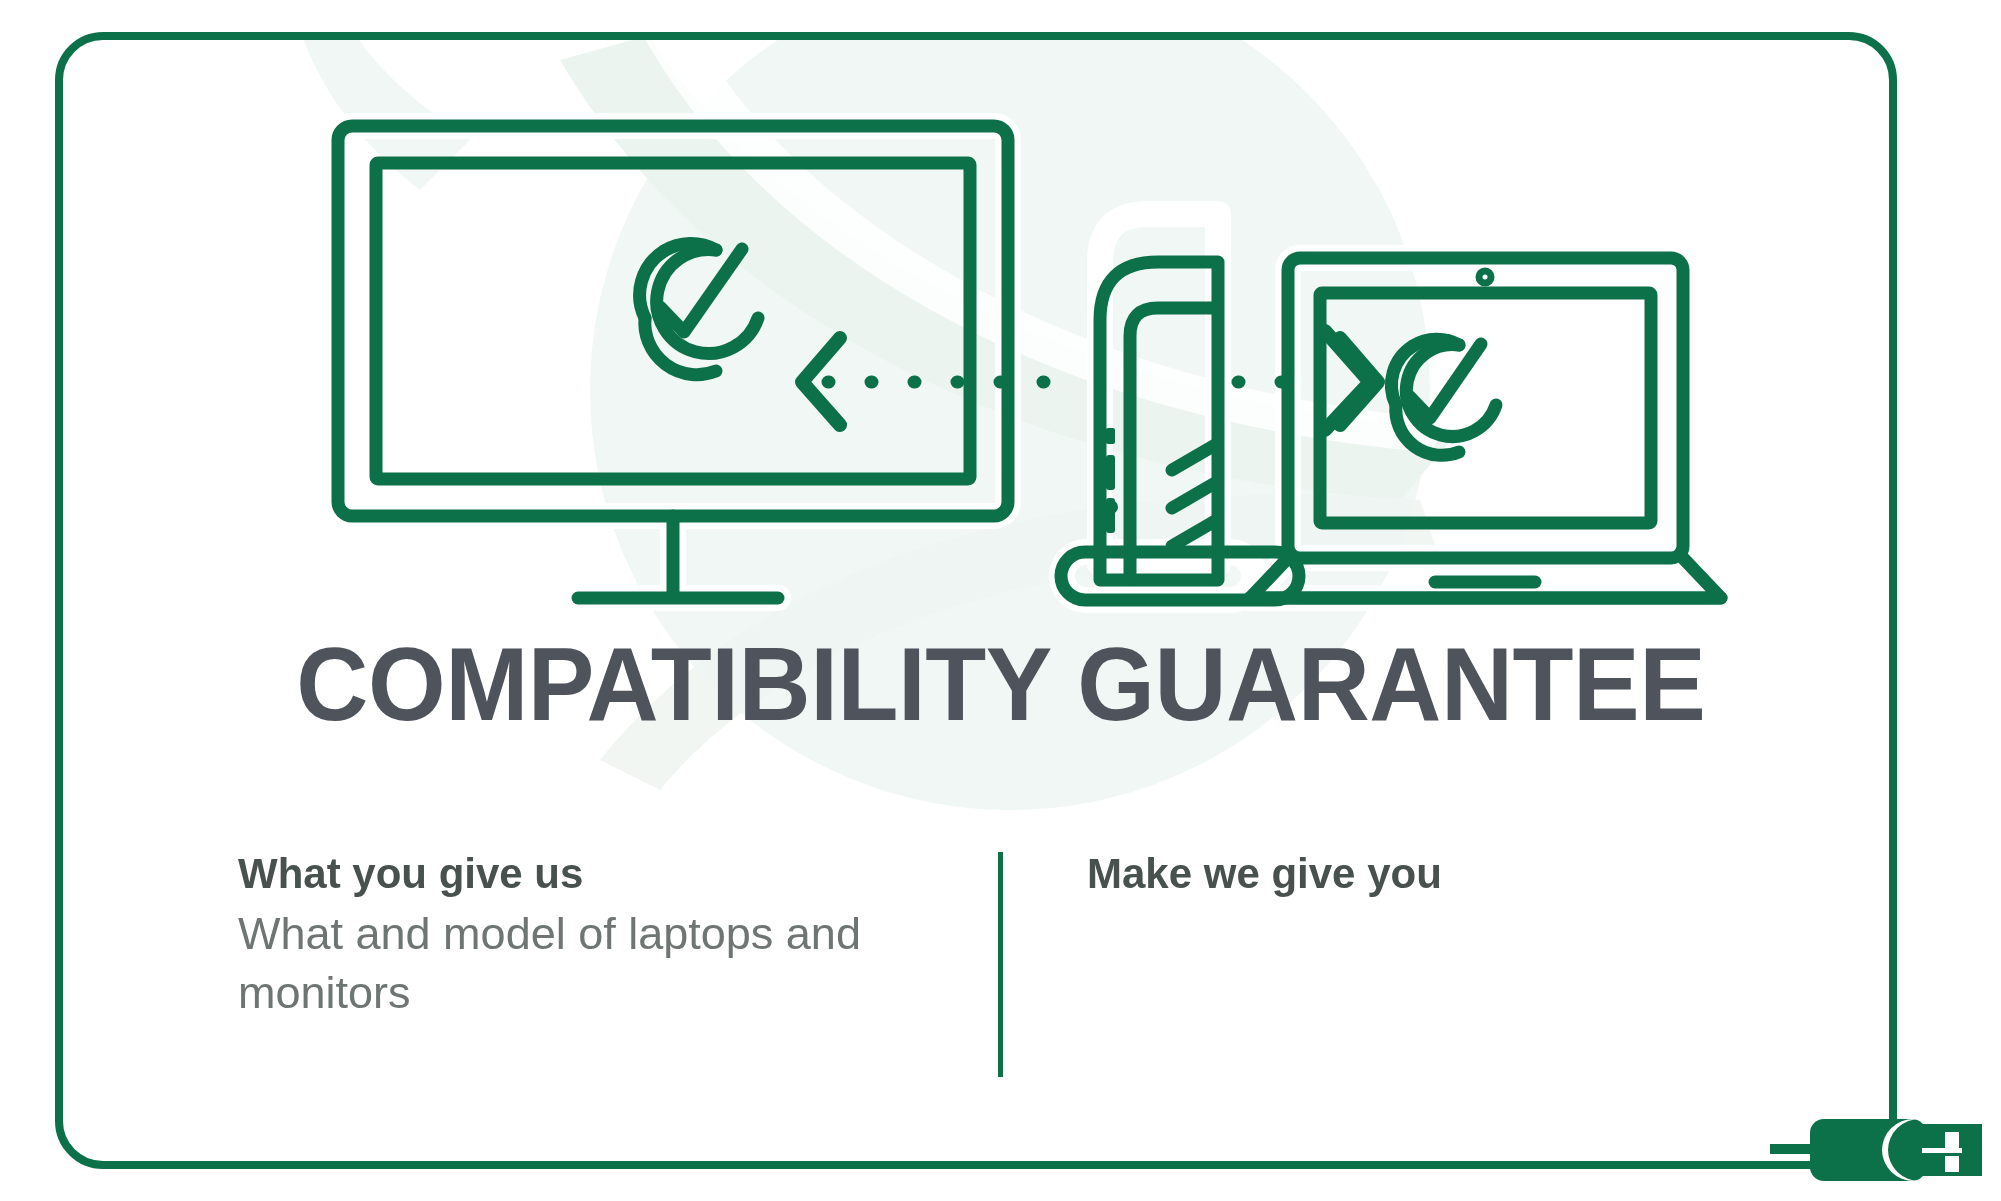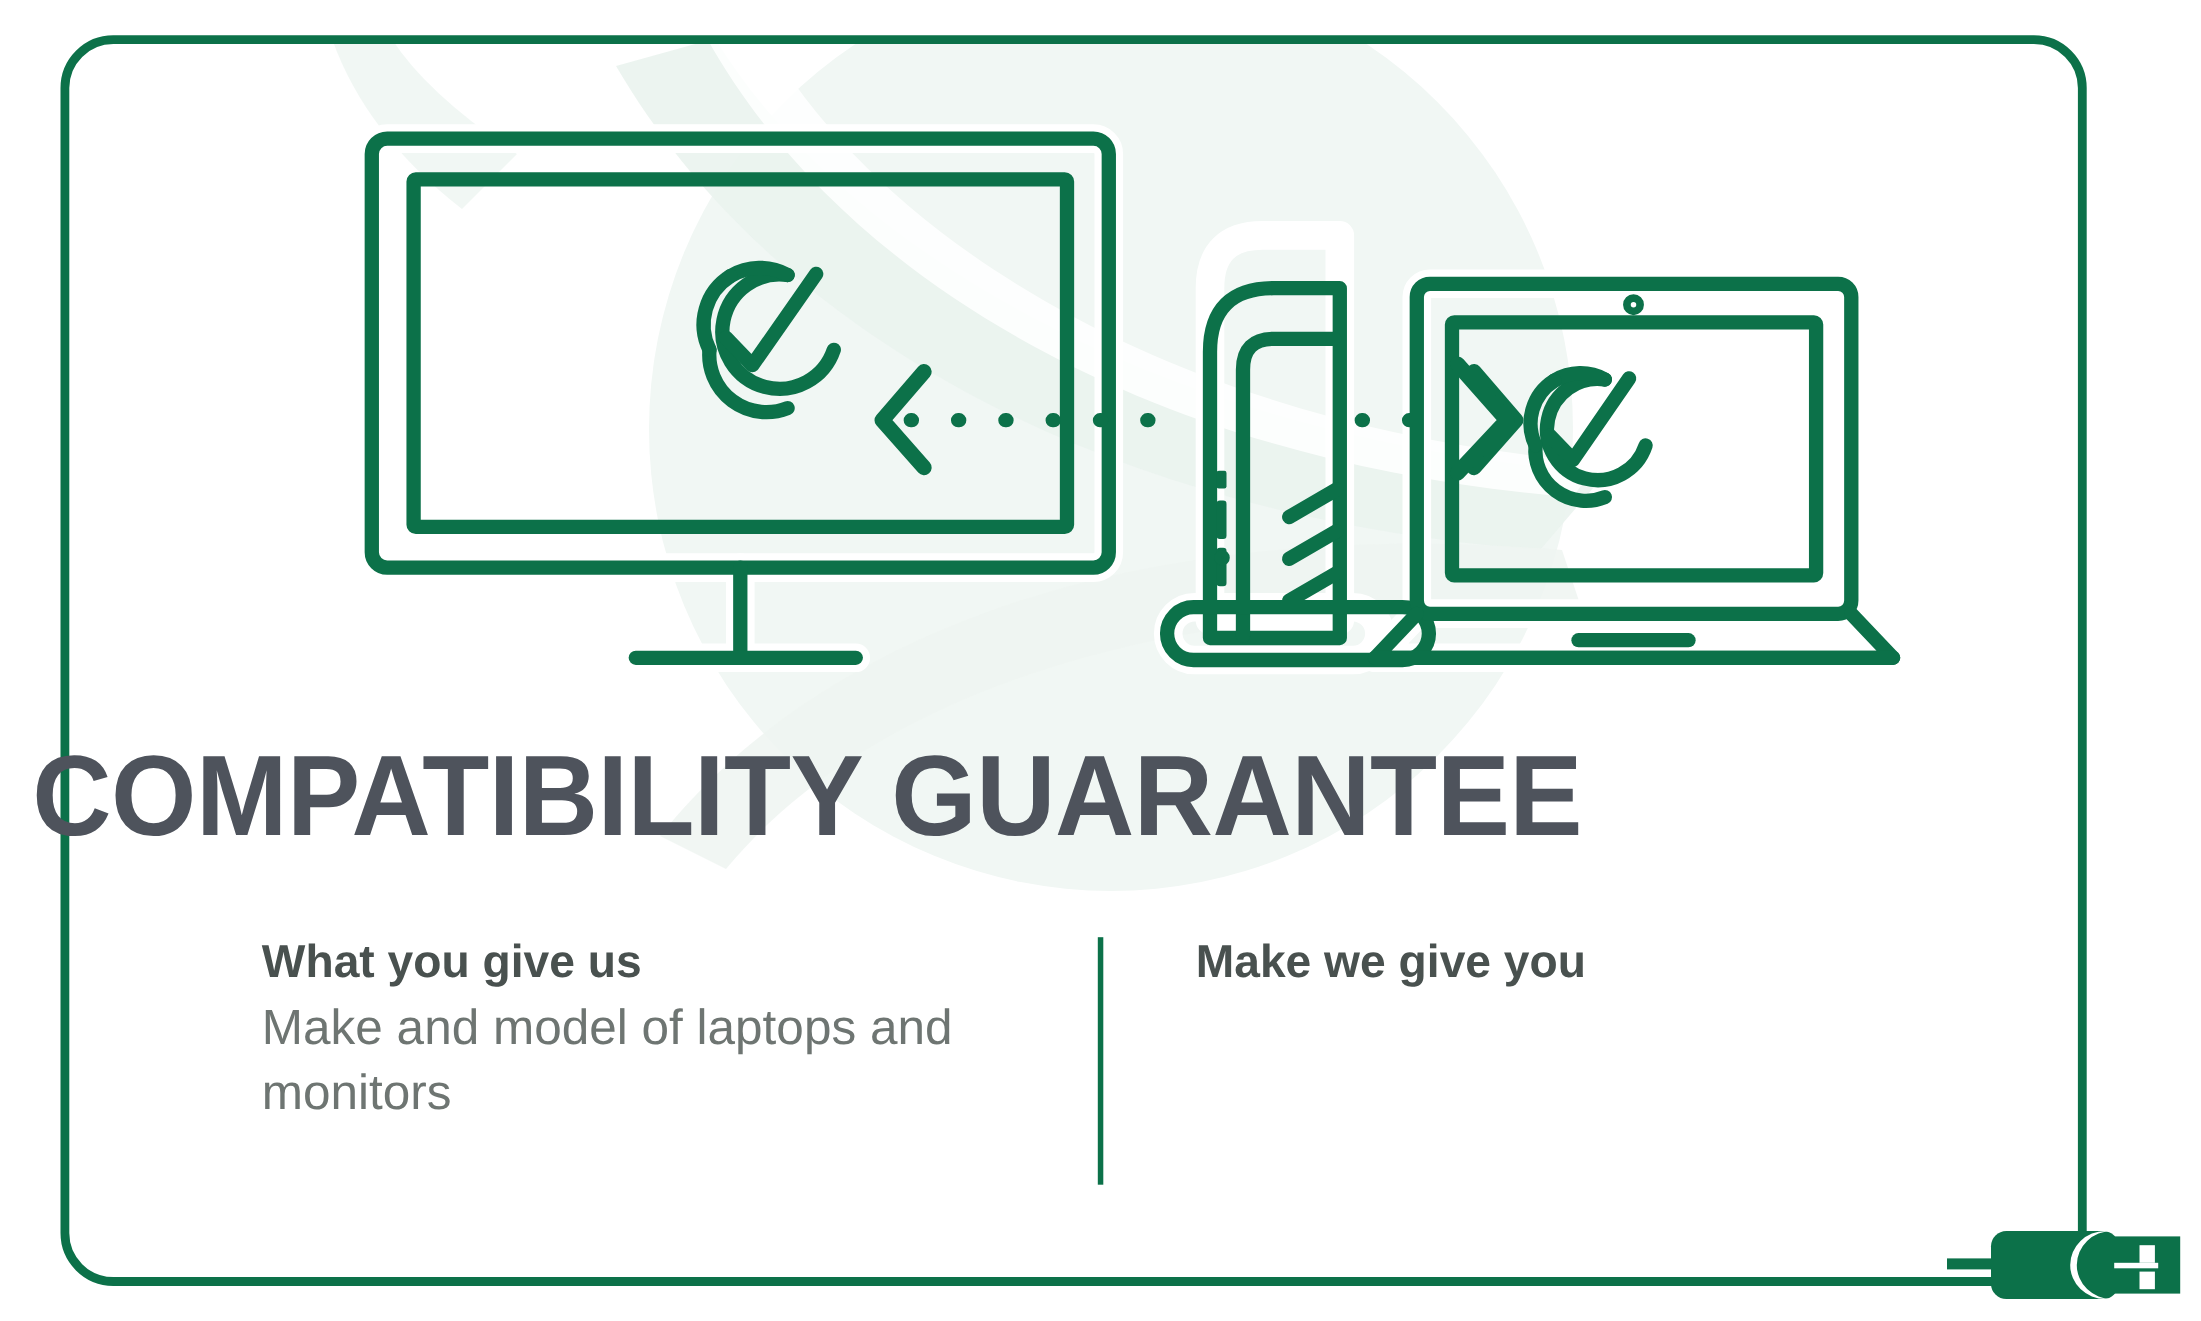--- a/index.html
+++ b/index.html
@@ -40,22 +40,23 @@
   .illustration{
     position:absolute;
     left:0;top:0;
     width:2001px;height:620px;
     z-index:3;
   }
 
   
   .headline{
     position:absolute;
-    left:0;top:672px;
+    left:0;top:632px;
     width:2001px;
+    text-align:center;
     z-index:4;
   }
   .headline-text{
     display:inline-block;
     font-family:"Liberation Sans", sans-serif;
     font-weight:700;
     font-size:104px;
     line-height:1;
     letter-spacing:-0.5px;
     color:#4e535c;
@@ -227,21 +228,21 @@
   </svg>
 
   <div class="headline">
     <span class="headline-text">COMPATIBILITY GUARANTEE</span>
   </div>
 
   <div class="columns">
 
     <div class="col col-left">
       <p class="col-title">What you give us</p>
-      <p class="col-body">Make and model of laptops and monitors</p>
+      <p class="col-body">What and model of laptops and monitors</p>
     </div>
 
     <div class="col-divider"></div>
 
     <div class="col col-right">
       <p class="col-title">Make we give you</p>
     </div>
   </div>
 
   <svg class="logo-badge" viewBox="0 0 231 97" xmlns="http://www.w3.org/2000/svg">

